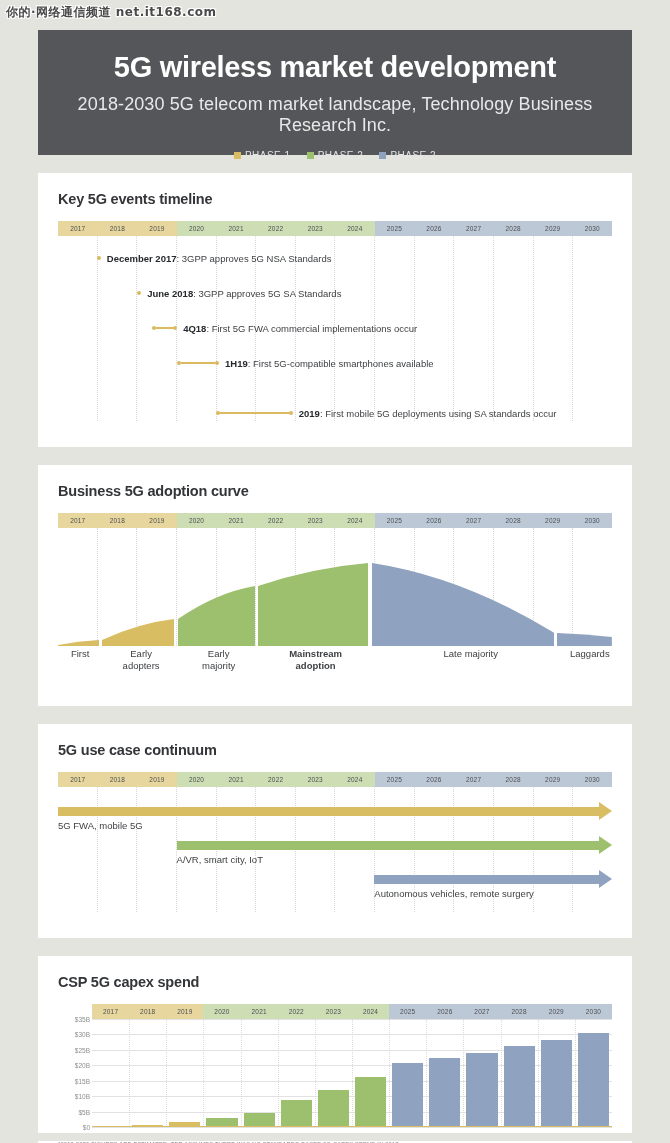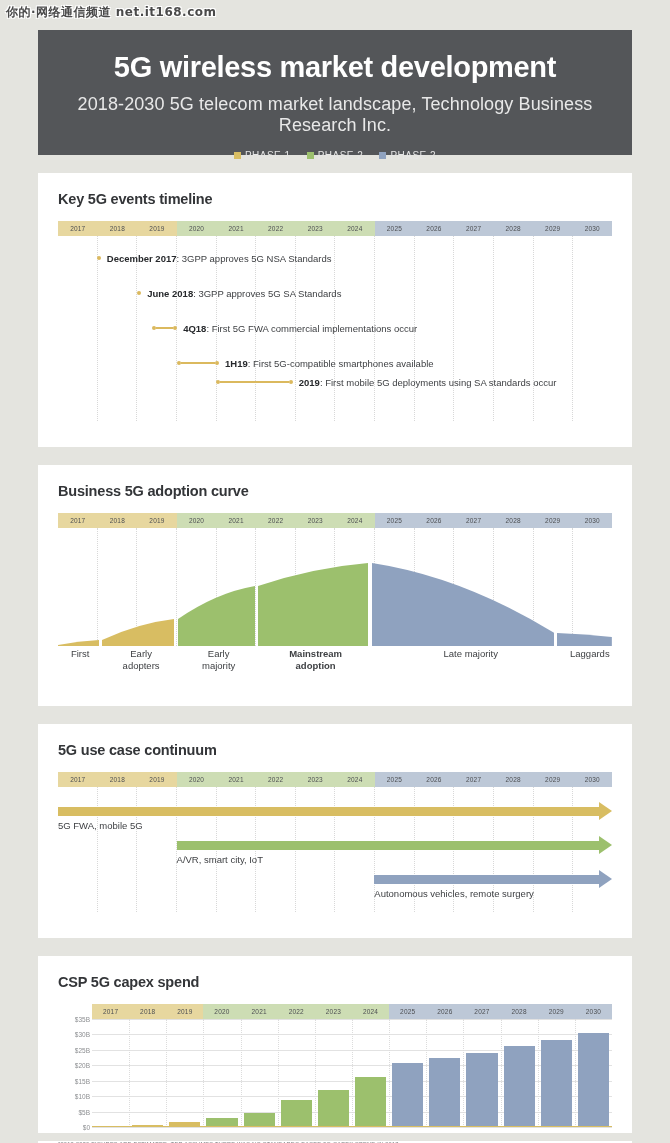--- a/index.html
+++ b/index.html
@@ -183,21 +183,21 @@
             <span class="tl-line" style="width:16.96px"></span>
             <span class="tl-dot2"></span>
             <span class="tl-text"><b>4Q18</b><span>: First 5G FWA commercial implementations occur</span></span>
           </div>
           <div class="tl-row" style="left: 21.4%; top: 119px;">
             <span class="tl-dot"></span>
             <span class="tl-line" style="width:34.449999999999996px"></span>
             <span class="tl-dot2"></span>
             <span class="tl-text"><b>1H19</b><span>: First 5G-compatible smartphones available</span></span>
           </div>
-          <div class="tl-row" style="left: 28.5%; top: 138px;">
+          <div class="tl-row" style="left: 28.5%; top: 169px;">
             <span class="tl-dot"></span>
             <span class="tl-line" style="width:68.89999999999999px"></span>
             <span class="tl-dot2"></span>
             <span class="tl-text"><b>2019</b><span>: First mobile 5G deployments using SA standards occur</span></span>
           </div>
         </div>
     </div>
   </div>
 
   <div class="card">

